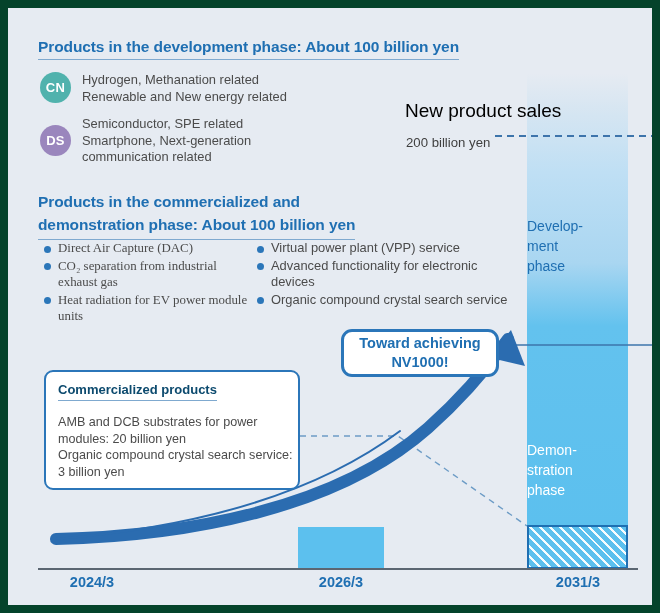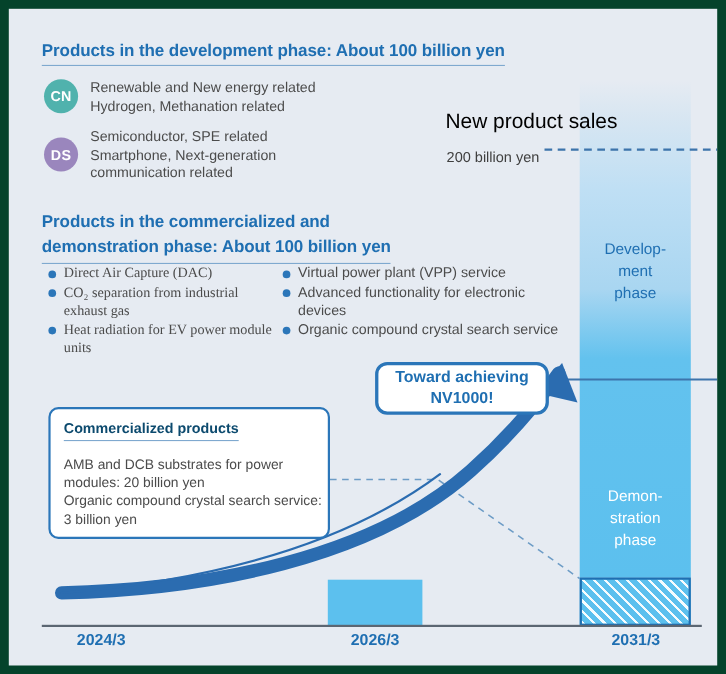--- a/index.html
+++ b/index.html
@@ -125,21 +125,21 @@
     background-image:repeating-linear-gradient(45deg,
        rgba(255,255,255,0.95) 0px, rgba(255,255,255,0.95) 2px,
        rgba(255,255,255,0) 2px, rgba(255,255,255,0) 7px);
   }
   #bar-mid{
     position:absolute;left:290px;top:519px;width:86px;height:42px;
     background:#5cc0ee;
   }
 
   .phlab{
-    position:absolute;width:101px;text-align:center;
+    position:absolute;width:101px;
     font-size:14px;line-height:20px;
   }
   #ph-dev{left:519px;top:208px;color:#1f6fb2;}
   #ph-demo{left:519px;top:432px;color:#ffffff;}
 
   #axis{
     position:absolute;left:30px;top:560px;width:600px;height:2px;
     background:#5b6672;
   }
   .xtick{
@@ -196,22 +196,22 @@
 
   <div id="nps">New product sales</div>
   <div id="yval">200 billion yen</div>
 
   <h1 class="hd" style="left:30px;top:30px;margin:0;">
     <span class="ul">Products in the development phase: About 100 billion yen</span>
   </h1>
 
   <div class="badge cn" style="left:32px;top:64px;">CN</div>
   <div class="blk" style="left:74px;top:64px;width:300px;">
+    <div>Hydrogen, Methanation related</div>
     <div>Renewable and New energy related</div>
-    <div>Hydrogen, Methanation related</div>
   </div>
 
   <div class="badge ds" style="left:32px;top:117px;">DS</div>
   <div class="blk" style="left:74px;top:108px;width:300px;">
     <div>Semiconductor, SPE related</div>
     <div>Smartphone, Next-generation</div>
     <div>communication related</div>
   </div>
 
   <h2 class="hd" style="left:30px;top:182px;margin:0;line-height:23px;">

